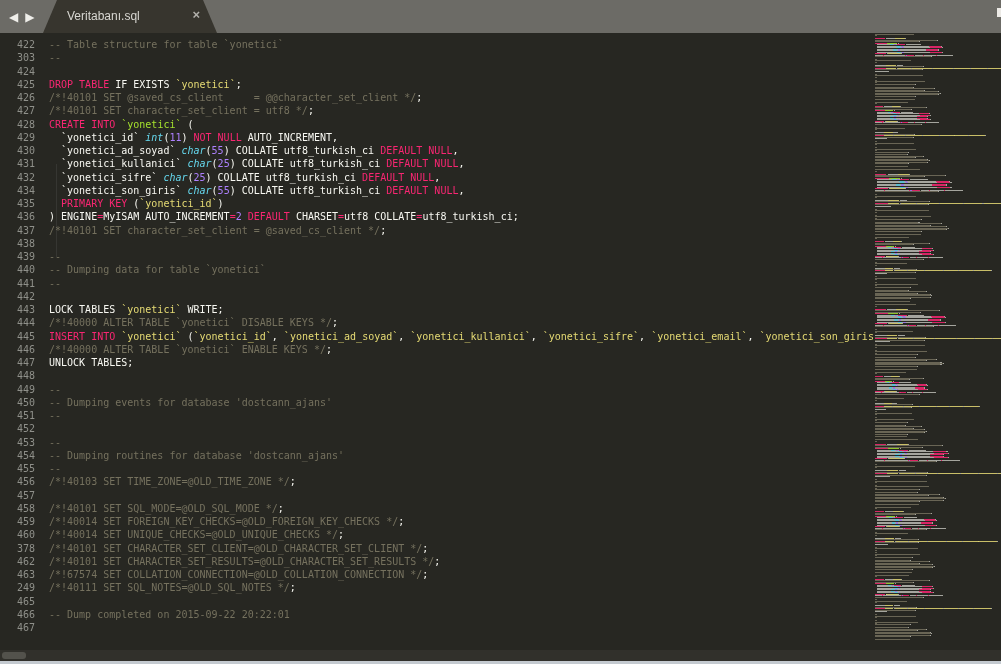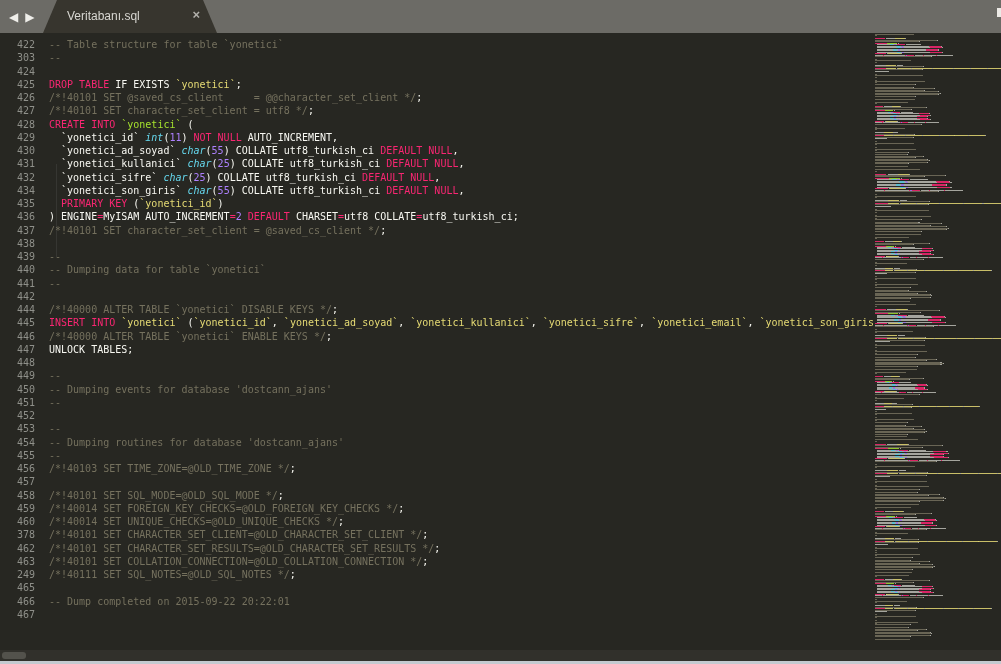--- a/index.html
+++ b/index.html
@@ -76,40 +76,41 @@
       <div class="line"><span class="num">432</span><span class="code"><span class="tok-w">  `yonetici_sifre` </span><span class="tok-t">char</span><span class="tok-w">(</span><span class="tok-n">25</span><span class="tok-w">) COLLATE utf8_turkish_ci </span><span class="tok-k">DEFAULT NULL</span><span class="tok-w">,</span></span></div>
       <div class="line"><span class="num">434</span><span class="code"><span class="tok-w">  `yonetici_son_giris` </span><span class="tok-t">char</span><span class="tok-w">(</span><span class="tok-n">55</span><span class="tok-w">) COLLATE utf8_turkish_ci </span><span class="tok-k">DEFAULT NULL</span><span class="tok-w">,</span></span></div>
       <div class="line"><span class="num">435</span><span class="code"><span class="tok-w">  </span><span class="tok-k">PRIMARY KEY</span><span class="tok-w"> (</span><span class="tok-s">`yonetici_id`</span><span class="tok-w">)</span></span></div>
       <div class="line"><span class="num">436</span><span class="code"><span class="tok-w">) ENGINE</span><span class="tok-k">=</span><span class="tok-w">MyISAM AUTO_INCREMENT</span><span class="tok-k">=</span><span class="tok-n">2</span><span class="tok-w"> </span><span class="tok-k">DEFAULT</span><span class="tok-w"> CHARSET</span><span class="tok-k">=</span><span class="tok-w">utf8 COLLATE</span><span class="tok-k">=</span><span class="tok-w">utf8_turkish_ci;</span></span></div>
       <div class="line"><span class="num">437</span><span class="code"><span class="tok-c">/*!40101 SET character_set_client = @saved_cs_client */</span><span class="tok-w">;</span></span></div>
       <div class="line"><span class="num">438</span><span class="code"></span></div>
       <div class="line"><span class="num">439</span><span class="code"><span class="tok-c">--</span></span></div>
       <div class="line"><span class="num">440</span><span class="code"><span class="tok-c">-- Dumping data for table `yonetici`</span></span></div>
       <div class="line"><span class="num">441</span><span class="code"><span class="tok-c">--</span></span></div>
       <div class="line"><span class="num">442</span><span class="code"></span></div>
+      <div class="line"><span class="num">443</span><span class="code"><span class="tok-w">LOCK TABLES </span><span class="tok-s">`yonetici`</span><span class="tok-w"> WRITE;</span></span></div>
       <div class="line"><span class="num">444</span><span class="code"><span class="tok-c">/*!40000 ALTER TABLE `yonetici` DISABLE KEYS */</span><span class="tok-w">;</span></span></div>
       <div class="line"><span class="num">445</span><span class="code"><span class="tok-k">INSERT INTO</span><span class="tok-w"> </span><span class="tok-s">`yonetici`</span><span class="tok-w"> (</span><span class="tok-s">`yonetici_id`</span><span class="tok-w">, </span><span class="tok-s">`yonetici_ad_soyad`</span><span class="tok-w">, </span><span class="tok-s">`yonetici_kullanici`</span><span class="tok-w">, </span><span class="tok-s">`yonetici_sifre`</span><span class="tok-w">, </span><span class="tok-s">`yonetici_email`</span><span class="tok-w">, </span><span class="tok-s">`yonetici_son_giris`</span></span></div>
       <div class="line"><span class="num">446</span><span class="code"><span class="tok-c">/*!40000 ALTER TABLE `yonetici` ENABLE KEYS */</span><span class="tok-w">;</span></span></div>
       <div class="line"><span class="num">447</span><span class="code"><span class="tok-w">UNLOCK TABLES;</span></span></div>
       <div class="line"><span class="num">448</span><span class="code"></span></div>
       <div class="line"><span class="num">449</span><span class="code"><span class="tok-c">--</span></span></div>
       <div class="line"><span class="num">450</span><span class="code"><span class="tok-c">-- Dumping events for database 'dostcann_ajans'</span></span></div>
       <div class="line"><span class="num">451</span><span class="code"><span class="tok-c">--</span></span></div>
       <div class="line"><span class="num">452</span><span class="code"></span></div>
       <div class="line"><span class="num">453</span><span class="code"><span class="tok-c">--</span></span></div>
       <div class="line"><span class="num">454</span><span class="code"><span class="tok-c">-- Dumping routines for database 'dostcann_ajans'</span></span></div>
       <div class="line"><span class="num">455</span><span class="code"><span class="tok-c">--</span></span></div>
       <div class="line"><span class="num">456</span><span class="code"><span class="tok-c">/*!40103 SET TIME_ZONE=@OLD_TIME_ZONE */</span><span class="tok-w">;</span></span></div>
       <div class="line"><span class="num">457</span><span class="code"></span></div>
       <div class="line"><span class="num">458</span><span class="code"><span class="tok-c">/*!40101 SET SQL_MODE=@OLD_SQL_MODE */</span><span class="tok-w">;</span></span></div>
       <div class="line"><span class="num">459</span><span class="code"><span class="tok-c">/*!40014 SET FOREIGN_KEY_CHECKS=@OLD_FOREIGN_KEY_CHECKS */</span><span class="tok-w">;</span></span></div>
       <div class="line"><span class="num">460</span><span class="code"><span class="tok-c">/*!40014 SET UNIQUE_CHECKS=@OLD_UNIQUE_CHECKS */</span><span class="tok-w">;</span></span></div>
       <div class="line"><span class="num">378</span><span class="code"><span class="tok-c">/*!40101 SET CHARACTER_SET_CLIENT=@OLD_CHARACTER_SET_CLIENT */</span><span class="tok-w">;</span></span></div>
       <div class="line"><span class="num">462</span><span class="code"><span class="tok-c">/*!40101 SET CHARACTER_SET_RESULTS=@OLD_CHARACTER_SET_RESULTS */</span><span class="tok-w">;</span></span></div>
-      <div class="line"><span class="num">463</span><span class="code"><span class="tok-c">/*!40101 SET COLLATION_CONNECTION=@OLD_COLLATION_CONNECTION */</span><span class="tok-w">;</span></span></div>
+      <div class="line"><span class="num">463</span><span class="code"><span class="tok-c">/*!67574 SET COLLATION_CONNECTION=@OLD_COLLATION_CONNECTION */</span><span class="tok-w">;</span></span></div>
       <div class="line"><span class="num">249</span><span class="code"><span class="tok-c">/*!40111 SET SQL_NOTES=@OLD_SQL_NOTES */</span><span class="tok-w">;</span></span></div>
       <div class="line"><span class="num">465</span><span class="code"></span></div>
       <div class="line"><span class="num">466</span><span class="code"><span class="tok-c">-- Dump completed on 2015-09-22 20:22:01</span></span></div>
       <div class="line"><span class="num">467</span><span class="code"></span></div>
     </div>
   <div class="indent-guide"></div>
 </div>
 
 <div class="minimap" id="minimap">
     <div class="mm-row" style="height: 1.478px;"><span class="mm-seg mm-c" style="width: 39.468px;"></span></div>

